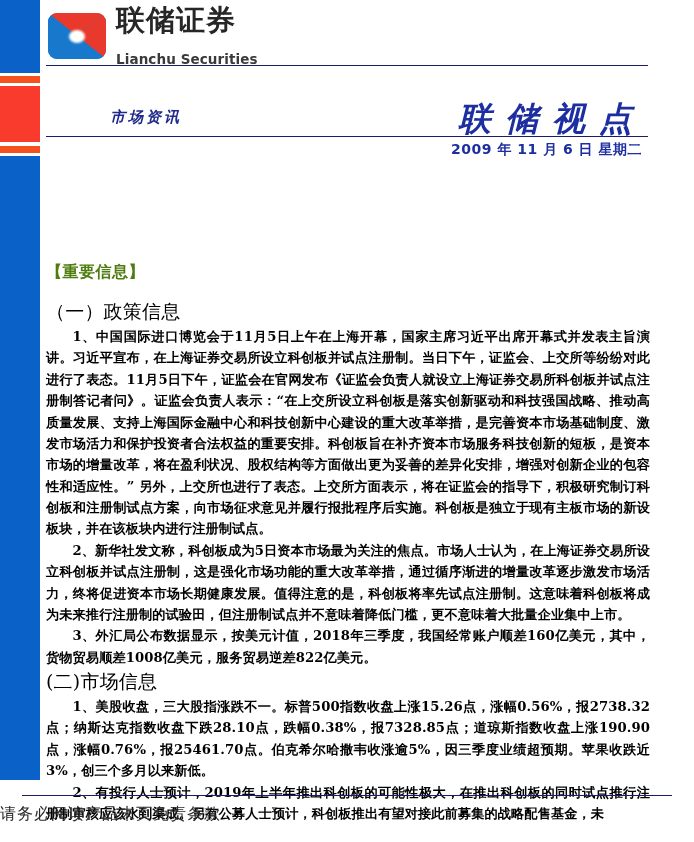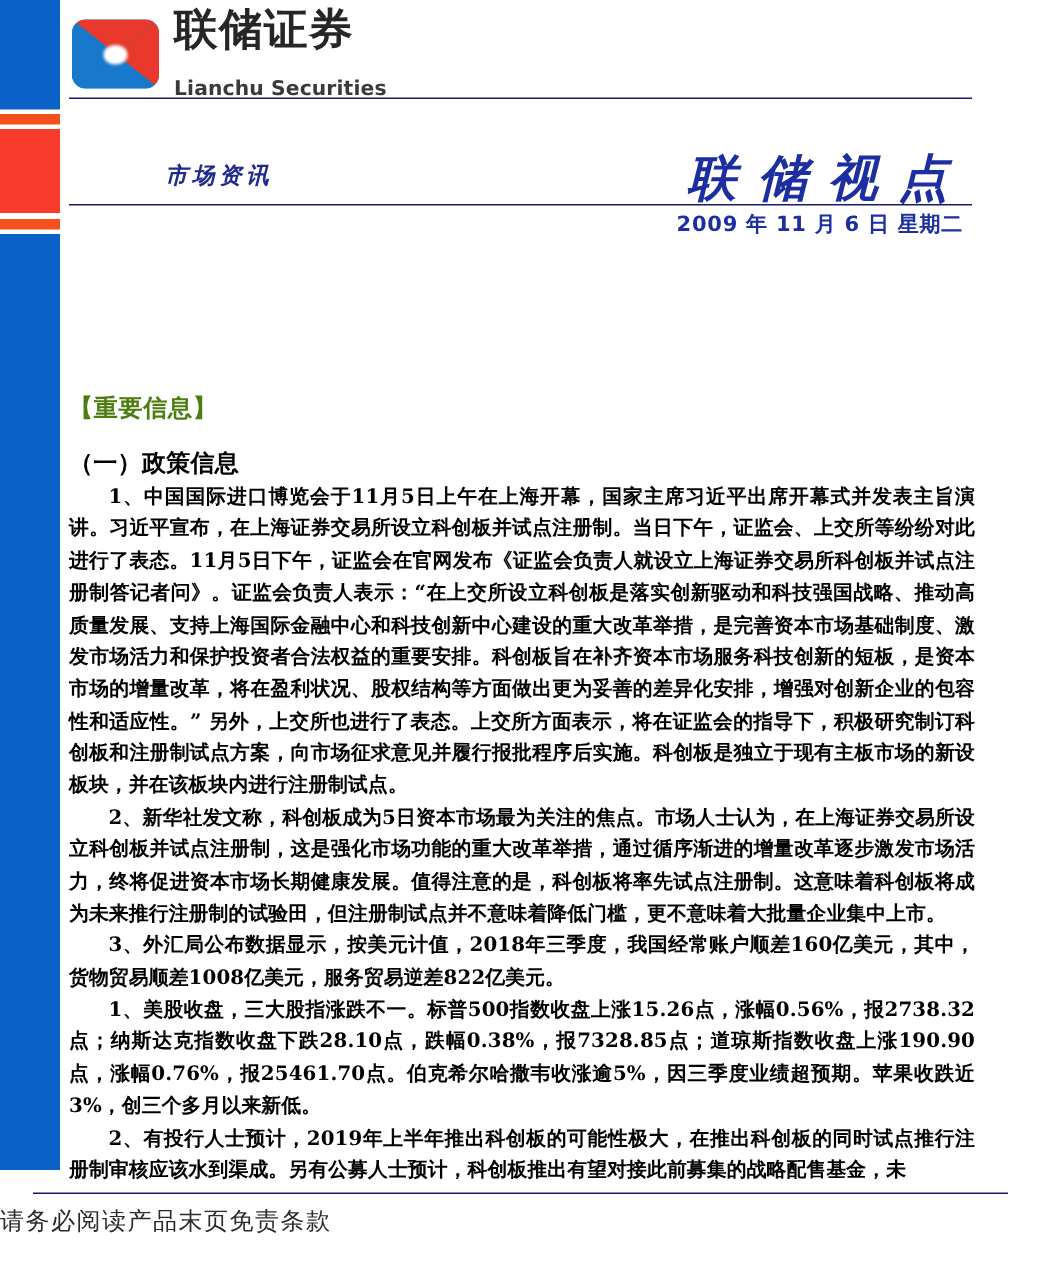--- a/index.html
+++ b/index.html
@@ -179,22 +179,22 @@
   .block-heading {
     font-family: "DejaVu Sans", "Liberation Sans", sans-serif;
     font-size: 16px;
     font-weight: bold;
     color: #4d7c0f;
     letter-spacing: 0.5px;
     margin: 0 0 16px 0;
   }
   .sub-heading {
     font-family: "DejaVu Serif", "Liberation Serif", serif;
-    font-size: 16px;
-    font-weight: bold;
+    font-size: 19px;
+    font-weight: normal;
     color: #000;
     margin: 0 0 1px 0;
     letter-spacing: 0.2px;
   }
   .para {
     font-family: "DejaVu Serif", "Liberation Serif", serif;
     font-size: 13.2px;
     font-weight: bold;
     color: #000;
     line-height: 1.62;
@@ -260,18 +260,19 @@
 <div class="title-date">2009 年 11 月 6 日  星期二</div>
 
 <div class="content">
   <div class="block-heading">【重要信息】</div>
 
   <div class="sub-heading">（一）政策信息</div>
   <p class="para">1、中国国际进口博览会于11月5日上午在上海开幕，国家主席习近平出席开幕式并发表主旨演讲。习近平宣布，在上海证券交易所设立科创板并试点注册制。当日下午，证监会、上交所等纷纷对此进行了表态。11月5日下午，证监会在官网发布《证监会负责人就设立上海证券交易所科创板并试点注册制答记者问》。证监会负责人表示：“在上交所设立科创板是落实创新驱动和科技强国战略、推动高质量发展、支持上海国际金融中心和科技创新中心建设的重大改革举措，是完善资本市场基础制度、激发市场活力和保护投资者合法权益的重要安排。科创板旨在补齐资本市场服务科技创新的短板，是资本市场的增量改革，将在盈利状况、股权结构等方面做出更为妥善的差异化安排，增强对创新企业的包容性和适应性。” 另外，上交所也进行了表态。上交所方面表示，将在证监会的指导下，积极研究制订科创板和注册制试点方案，向市场征求意见并履行报批程序后实施。科创板是独立于现有主板市场的新设板块，并在该板块内进行注册制试点。</p>
   <p class="para">2、新华社发文称，科创板成为5日资本市场最为关注的焦点。市场人士认为，在上海证券交易所设立科创板并试点注册制，这是强化市场功能的重大改革举措，通过循序渐进的增量改革逐步激发市场活力，终将促进资本市场长期健康发展。值得注意的是，科创板将率先试点注册制。这意味着科创板将成为未来推行注册制的试验田，但注册制试点并不意味着降低门槛，更不意味着大批量企业集中上市。</p>
   <p class="para">3、外汇局公布数据显示，按美元计值，2018年三季度，我国经常账户顺差160亿美元，其中，货物贸易顺差1008亿美元，服务贸易逆差822亿美元。</p>
 
+  <div class="sub-heading">(二)市场信息</div>
   <p class="para">1、美股收盘，三大股指涨跌不一。标普500指数收盘上涨15.26点，涨幅0.56%，报2738.32点；纳斯达克指数收盘下跌28.10点，跌幅0.38%，报7328.85点；道琼斯指数收盘上涨190.90点，涨幅0.76%，报25461.70点。伯克希尔哈撒韦收涨逾5%，因三季度业绩超预期。苹果收跌近3%，创三个多月以来新低。</p>
   <p class="para">2、有投行人士预计，2019年上半年推出科创板的可能性极大，在推出科创板的同时试点推行注册制审核应该水到渠成。另有公募人士预计，科创板推出有望对接此前募集的战略配售基金，未</p>
 </div>
 
 <div class="footer-rule"></div>
 <div class="footer-text">请务必阅读产品末页免责条款</div>
 
 </body></html>

